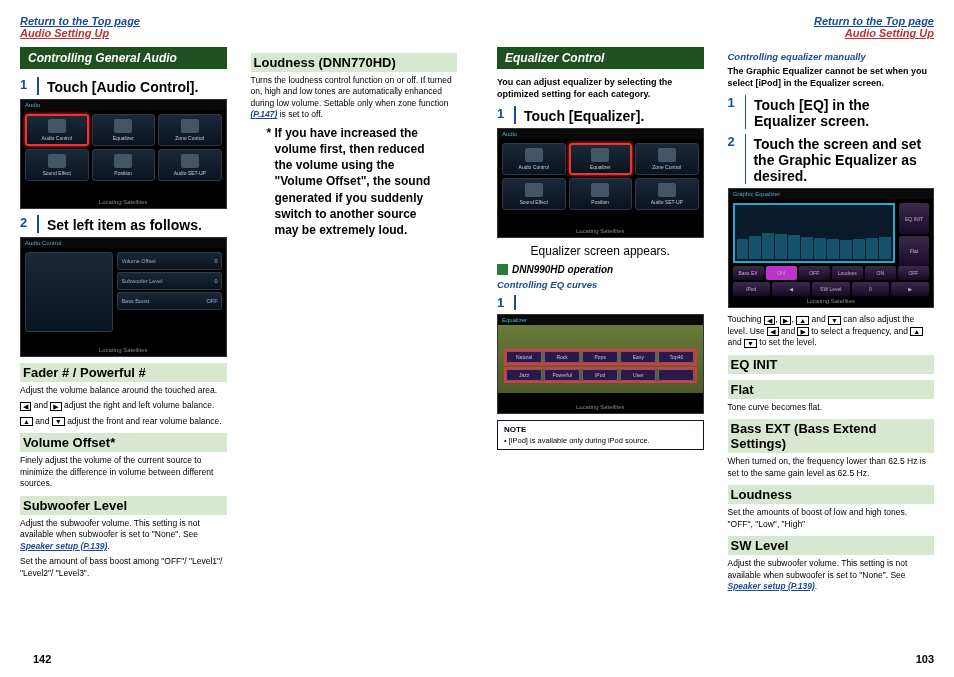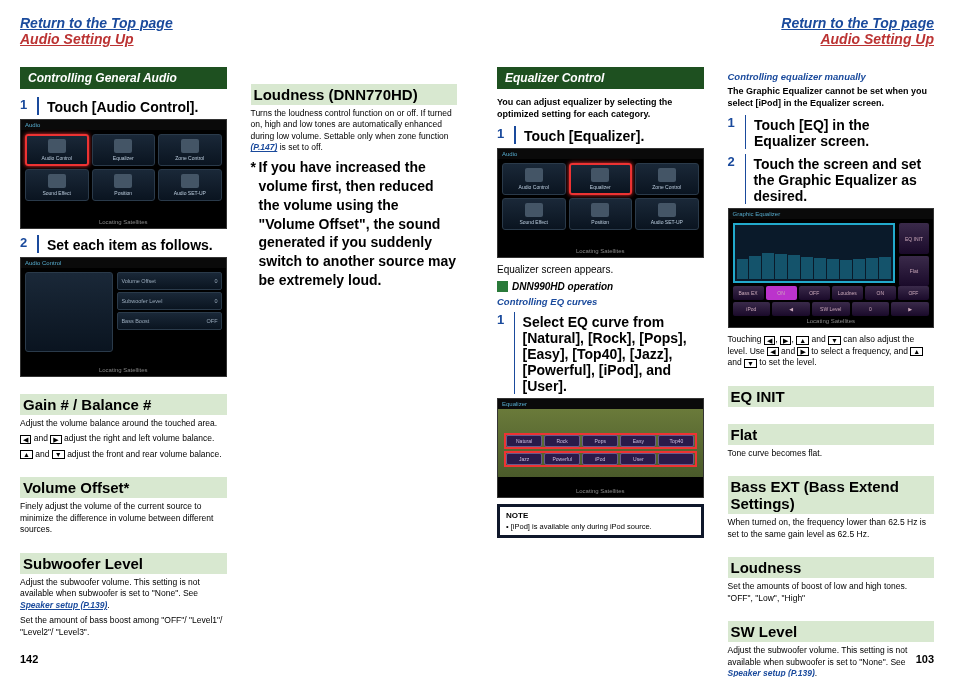--- a/index.html
+++ b/index.html
@@ -1,19 +1,19 @@
 <!DOCTYPE html>
 <html><head>
 <meta charset="utf-8">
 <style>
 *{box-sizing:border-box;margin:0;padding:0}
 body{font-family:Arial,Helvetica,sans-serif;font-size:9px;color:#000;background:#fff}
 .spread{width:954px;height:677px;display:flex;position:relative}
 .page{width:50%;padding:15px 20px;position:relative}
-.header{display:flex;justify-content:space-between;font-size:14px;font-weight:bold;font-style:italic;color:#1a4a9c;margin-bottom:20px}
+.header{display:flex;justify-content:space-between;font-size:11px;font-weight:bold;font-style:italic;color:#1a4a9c;margin-bottom:8px}
 .header.right{justify-content:flex-end}
 .header a{color:#1a4a9c;text-decoration:underline;cursor:pointer}
 .header .sub{color:#b33;text-decoration:underline}
 .hdr-block{display:flex;flex-direction:column;align-items:flex-start}
 .hdr-block.r{align-items:flex-end}
 .columns{display:flex;gap:24px}
 .col{flex:1;min-width:0}
 .section-title{background:#1e5020;color:#fff;font-size:12px;font-weight:bold;font-style:italic;padding:4px 8px;margin-bottom:8px}
 .step{display:flex;gap:5px;margin:5px 0 3px}
 .step-num{color:#1a4a9c;font-size:13px;font-weight:bold;min-width:12px}
@@ -38,36 +38,36 @@
 .eq-tabs{display:flex;gap:2px;margin-top:18px}
 .eq-tab{flex:1;background:#2a1a4a;border:1px solid #6a5a8a;border-radius:2px;height:12px;color:#cbd;font-size:5px;display:flex;align-items:center;justify-content:center}
 .eq-tabs.r2{margin-top:2px}
 .eq-highlight{border:2px solid #e33}
 .geq-body{padding:4px}
 .geq-bars{height:60px;background:#0a1a2a;border:2px solid #2ac;display:flex;align-items:flex-end;gap:1px;padding:2px;margin-bottom:3px}
 .geq-bar{flex:1;background:#2ac;opacity:.4}
 .geq-ctrls{display:flex;gap:2px}
 .geq-btn{flex:1;background:linear-gradient(#3a2a4a,#1a0a2a);border-radius:2px;height:14px;color:#cab;font-size:5px;display:flex;align-items:center;justify-content:center}
 .geq-btn.on{background:#b3c}
-.item-hdr{font-size:15px;font-weight:bold;border-bottom:1px solid #000;padding-bottom:1px;margin:17px 0 3px}
+.item-hdr{font-size:13px;font-weight:bold;border-bottom:1px solid #000;padding-bottom:1px;margin:6px 0 3px}
 .item-hdr.green{background:#d8e8d0;border:none;padding:2px 3px}
 .item-text{font-size:8.5px;line-height:1.35;margin-bottom:4px}
 .glyph{display:inline-block;border:1px solid #000;font-size:7px;padding:0 2px;line-height:1;vertical-align:middle}
 .link{color:#1a4a9c;text-decoration:underline;font-style:italic;font-weight:bold}
 .sub-title{font-size:10px;font-weight:bold;font-style:italic;margin:6px 0 4px;display:flex;align-items:center;gap:4px}
 .sub-title .sq{width:11px;height:11px;background:#2a7a3a}
 .sub-sub{font-size:9.5px;font-weight:bold;font-style:italic;color:#1a4a9c;margin:4px 0}
-.caption{font-size:10px;text-align:left;margin:2px 0 6px}
-.note-box{border:3px solid #0f172a;padding:4px 6px;margin-top:4px;font-size:7.5px}
+.caption{font-size:12px;text-align:center;margin:2px 0 6px}
+.note-box{border:1px solid #0f172a;padding:4px 6px;margin-top:4px;font-size:7.5px}
 .note-box .nt{font-weight:bold;font-size:8px;margin-bottom:2px;display:block}
 .intro{font-size:9px;font-weight:bold;margin-bottom:6px;line-height:1.3}
 .pagenum{position:absolute;bottom:12px;font-size:11px;font-weight:bold}
-.pagenum.l{left:20px}
+.pagenum.l{left:33px}
 .pagenum.r{right:20px}
-.bullet{font-size:14px;line-height:1.35;margin:2px 0 4px;padding-left:8px;position:relative}
+.bullet{font-size:12px;line-height:1.35;margin:2px 16px 4px;padding-left:8px;position:relative}
 .bullet::before{content:"*";position:absolute;left:0;font-weight:bold}
 .geq-side{display:flex;flex-direction:column;gap:2px;width:30px}
 .geq-top{display:flex;gap:4px}
 </style>
 </head>
 <body>
 
 <div class="spread">
 
 <div class="page">
@@ -111,21 +111,21 @@
      <div class="audio-cell">
                 <div class="audio-icon"></div>
                 <span>Audio SET-UP</span>
               </div>
     </div>
     <div class="screen-bottom">Locating Satellites</div>
    </div>
    <div class="step">
             <span class="step-num">2</span>
             <span class="step-bar"></span>
-            <span class="step-text">Set each item as follows.</span>
+            <span class="step-text">Set left item as follows.</span>
           </div>
    <div class="screenshot control">
     <div class="screen-top">Audio Control</div>
     <div class="ctrl-body">
      <div class="ctrl-pad"></div>
      <div class="ctrl-list">
       <div class="ctrl-row">
                   <span>Volume Offset</span>
                   <span>0</span>
                 </div>
@@ -134,21 +134,21 @@
                   <span>0</span>
                 </div>
       <div class="ctrl-row">
                   <span>Bass Boost</span>
                   <span>OFF</span>
                 </div>
      </div>
     </div>
     <div class="screen-bottom">Locating Satellites</div>
    </div>
-   <div class="item-hdr green">Gain # / Balance #</div>
+   <div class="item-hdr green">Fader # / Powerful #</div>
    <div class="item-text">Adjust the volume balance around the touched area.</div>
    <div class="item-text"><span class="glyph">◀</span> and <span class="glyph">▶</span> adjust the right and left volume balance.</div>
    <div class="item-text"><span class="glyph">▲</span> and <span class="glyph">▼</span> adjust the front and rear volume balance.</div>
    <div class="item-hdr green">Volume Offset*</div>
    <div class="item-text">Finely adjust the volume of the current source to minimize the difference in volume between different sources.</div>
    <div class="item-hdr green">Subwoofer Level</div>
    <div class="item-text"><span>Adjust the subwoofer volume. This setting is not available when subwoofer is set to "None". See </span><a class="link">Speaker setup (P.139)</a>.</div>
    <div class="item-text">Set the amount of bass boost among "OFF"/ "Level1"/ "Level2"/ "Level3".</div>
   </div>
   <div class="col">
@@ -208,21 +208,20 @@
    </div>
    <div class="caption">Equalizer screen appears.</div>
    <div class="sub-title">
             <span class="sq"></span>
             <span>DNN990HD operation</span>
           </div>
    <div class="sub-sub">Controlling EQ curves</div>
    <div class="step">
             <span class="step-num">1</span>
             <span class="step-bar"></span>
-            <span class="step-text">Select EQ curve from [Natural], [Rock], [Pops], [Easy], [Top40], [Jazz], [Powerful], [iPod], and [User].</span>
           </div>
    <div class="screenshot eq">
     <div class="screen-top">Equalizer</div>
     <div class="eq-body">
      <div class="eq-tabs eq-highlight">
       <div class="eq-tab">Natural</div>
                 <div class="eq-tab">Rock</div>
                 <div class="eq-tab">Pops</div>
                 <div class="eq-tab">Easy</div>
                 <div class="eq-tab">Top40</div>

